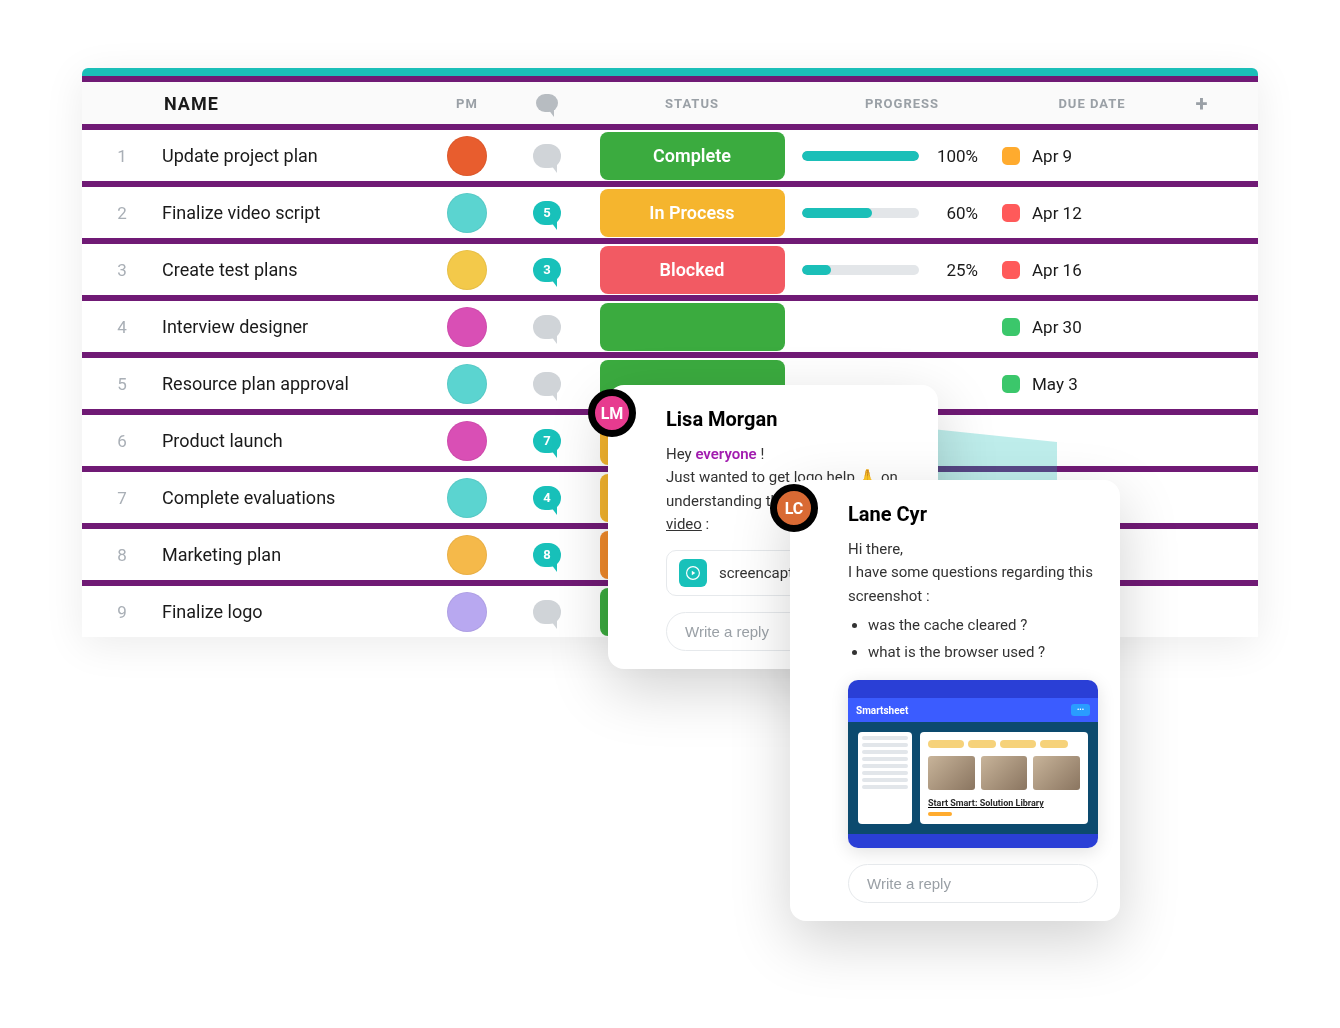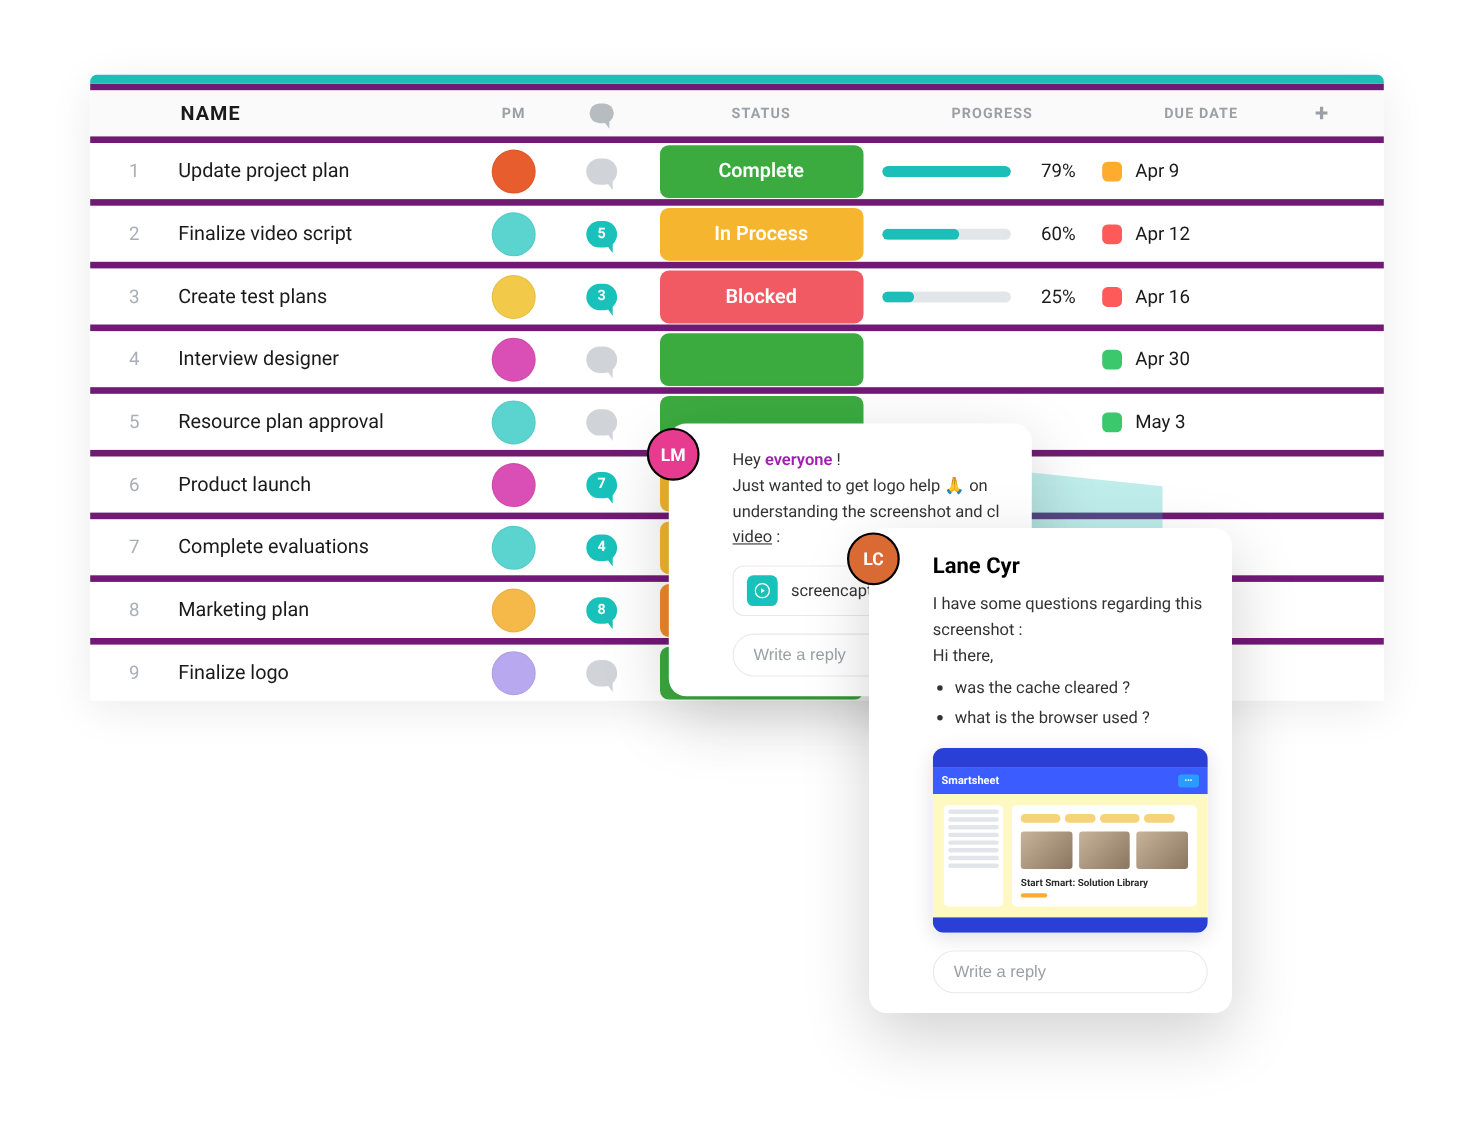--- a/index.html
+++ b/index.html
@@ -123,21 +123,21 @@
     position:absolute;
     background:#fff;
     border-radius:16px;
     box-shadow: 0 20px 60px rgba(0,0,0,0.18);
     padding: 22px 22px 18px 22px;
   }
   .popup1 { left:608px; top:385px; width:330px; }
   .popup2 { left:790px; top:480px; width:330px; }
   .p-avatar {
     width:48px; height:48px; border-radius:50%; position:absolute; left:-20px; top:4px;
-    border:2px solid #000000; display:flex; align-items:center; justify-content:center; color:#fff; font-weight:700;
+    border:7px solid #000000; display:flex; align-items:center; justify-content:center; color:#fff; font-weight:700;
   }
   .p-inner { margin-left:36px; }
   .p-name { font-size:20px; font-weight:700; margin-bottom:12px; }
   .p-body { font-size:15px; line-height:1.55; color:#333; }
   .p-body .mention { color:#a21caf; font-weight:600;text-align:center; }
   .p-body .video-link { text-decoration:underline; }
   .attach {
     margin-top:14px; display:flex; align-items:center; gap:12px;
     border:1px solid #e6e9ec; border-radius:10px; padding:8px 12px;
   }
@@ -156,21 +156,21 @@
   .p-body li { margin-bottom:4px; }
 
   .screenshot-preview {
     margin-top:16px; border-radius:10px; overflow:hidden;
     box-shadow: 0 4px 18px rgba(0,0,0,.12);
   }
   .sp-top { background:#2a3fd6; height:18px; }
   .sp-banner { background:#3b5cff; height:24px; display:flex; align-items:center; padding:0 8px;}
   .sp-banner .logo { font-size:10px; color:#fff; font-weight:700;text-align:center;}
   .sp-banner .cta { margin-left:auto; background:#2a9cff; color:#fff; font-size:7px; padding:2px 6px; border-radius:3px;}
-  .sp-body { background:#fef9c3; padding:10px; display:flex; gap:8px;}
+  .sp-body { background:#0c4a6e; padding:10px; display:flex; gap:8px;text-decoration:underline;}
   .sp-side { background:#fff; width:54px; border-radius:4px; padding:4px; display:flex; flex-direction:column; gap:3px;}
   .sp-side div { height:4px; background:#e2e6ea; border-radius:2px;}
   .sp-main { flex:1; background:#fff; border-radius:4px; padding:8px;}
   .sp-chips { display:flex; gap:4px; flex-wrap:wrap; margin-bottom:8px;}
   .sp-chips span { height:8px; border-radius:4px;}
   .sp-thumbs { display:flex; gap:6px;}
   .sp-thumbs div { flex:1; height:34px; background:linear-gradient(135deg,#c8b49a,#8a7560); border-radius:3px;}
   .sp-caption { font-size:9px; font-weight:700; color:#2b2b2b; margin-top:8px;}
   .sp-underline { width:24px; height:4px; background:#ffab2e; border-radius:2px; margin-top:4px;}
   .sp-foot { background:#2a3fd6; height:14px;}
@@ -206,21 +206,21 @@
           <div class="comment-cell">
             <span class="bubble gray"></span>
           </div>
           <div class="status-cell">
             <div class="status-pill" style="background: rgb(59, 171, 63);">Complete</div>
           </div>
           <div class="progress-cell">
             <div class="prog-bar">
               <div class="prog-fill" style="width: 100%;"></div>
             </div>
-            <div class="prog-label">79%</div>
+            <div class="prog-label">100%</div>
           </div>
           <div class="due-cell">
             <div class="due-dot" style="background: rgb(255, 171, 46);"></div>
             <div class="due-text">Apr 9</div>
           </div>
           <div></div>
         </div>
         <div class="row">
           <div class="idx">2</div>
           <div class="name-cell">Finalize video script</div>
@@ -375,20 +375,21 @@
   </div>
 
   <svg class="beam" viewBox="0 0 460 180" preserveAspectRatio="none">
     <polygon points="0,0 460,48 460,180" fill="#1bbfb8"></polygon>
   </svg>
 </div>
 
 <div class="popup popup1">
   <div class="p-avatar" id="p1-av" style="background: rgb(231, 59, 143);">LM</div>
   <div class="p-inner">
+    <div class="p-name">Lisa Morgan</div>
     <div class="p-body">
       <span>Hey </span><span class="mention">everyone</span><span> !</span><br>
       <span>Just wanted to get logo help </span><span>🙏</span><span> on understanding the screenshot and cl</span><br>
       <span class="video-link">video</span><span> :</span>
     </div>
     <div class="attach">
       <div class="attach-icon">
         <svg width="14" height="14" viewBox="0 0 24 24">
             <circle cx="12" cy="12" r="11" fill="none" stroke="#fff" stroke-width="2"></circle>
             <polygon points="10,8 16,12 10,16" fill="#fff"></polygon>
@@ -398,22 +399,22 @@
     </div>
     <input class="reply-input" placeholder="Write a reply" style="">
   </div>
 </div>
 
 <div class="popup popup2">
   <div class="p-avatar" id="p2-av" style="background: rgb(217, 106, 52);">LC</div>
   <div class="p-inner">
     <div class="p-name">Lane Cyr</div>
     <div class="p-body">
+      <div>Hi there,</div>
       <div>I have some questions regarding this screenshot :</div>
-      <div>Hi there,</div>
       <ul>
         <li>was the cache cleared ?</li>
         <li>what is the browser used ?</li>
       </ul>
     </div>
     <div class="screenshot-preview">
       <div class="sp-top"></div>
       <div class="sp-banner">
         <span class="logo">Smartsheet</span>
         <span style="flex:1"></span>

